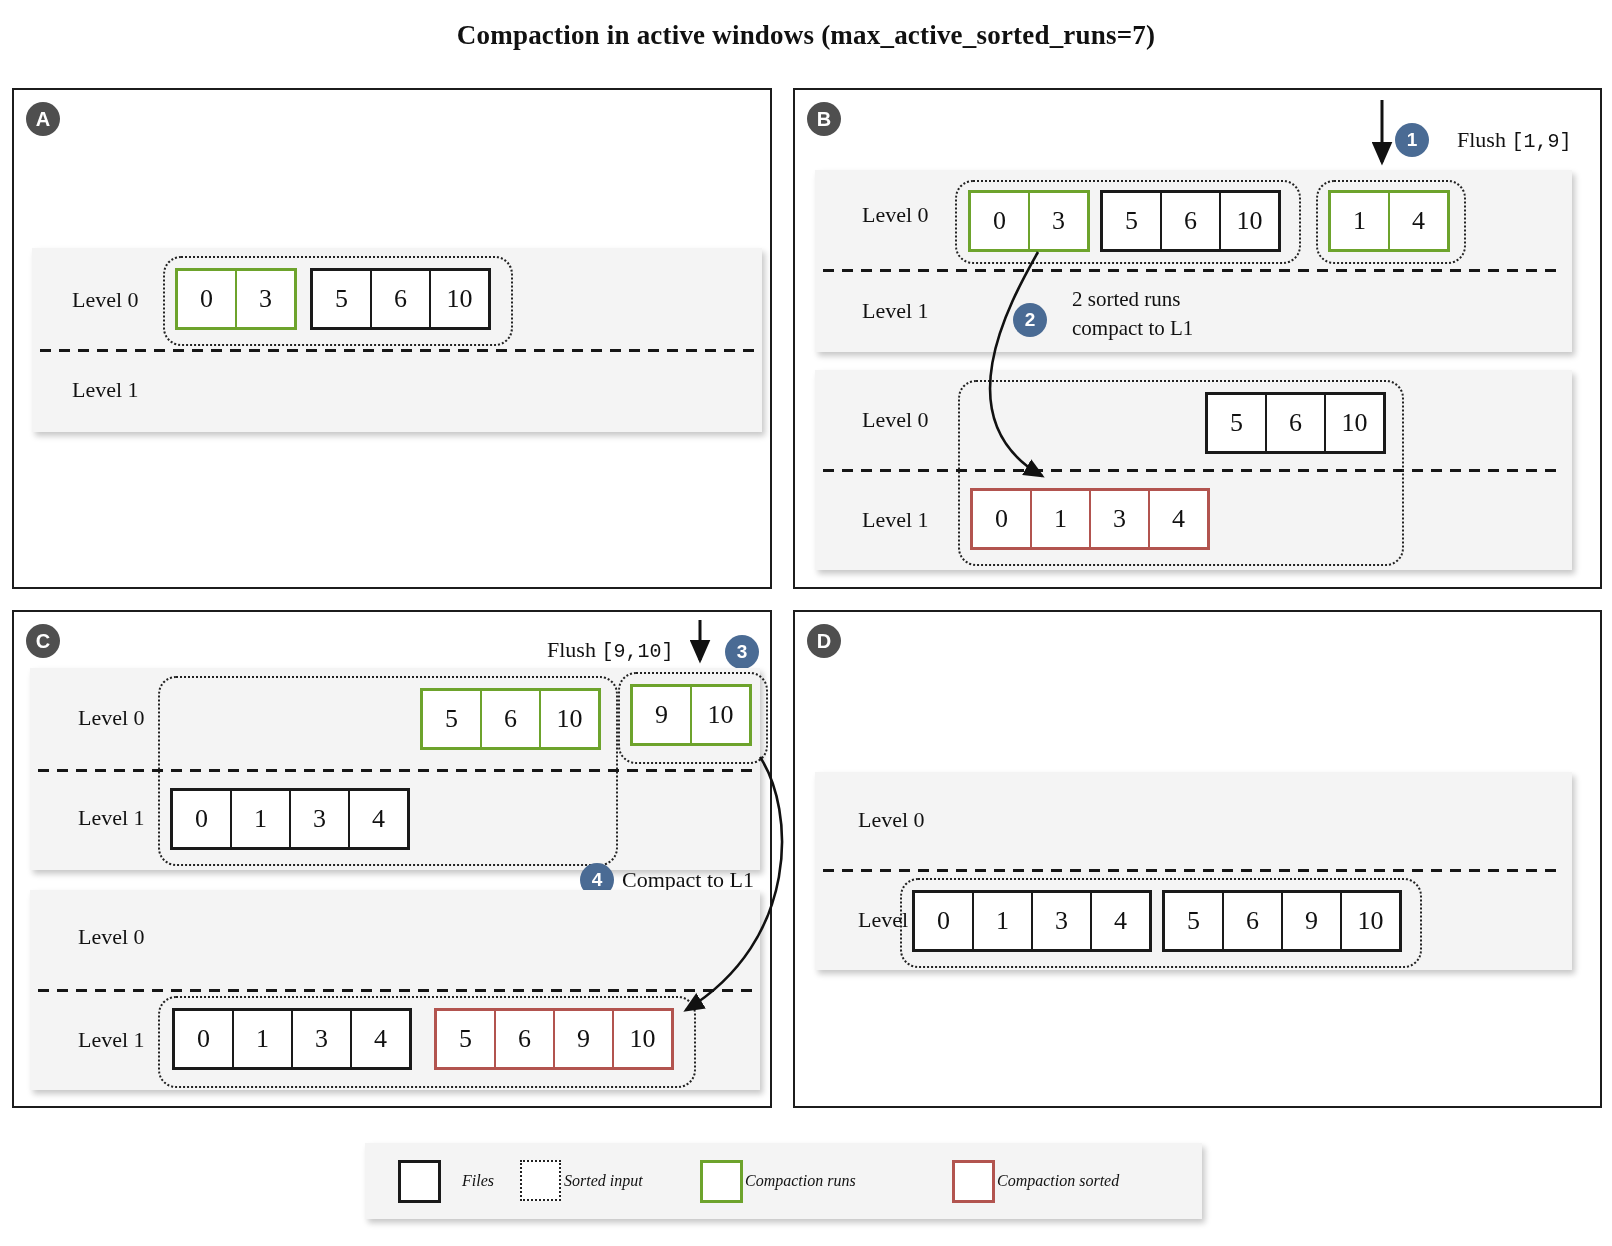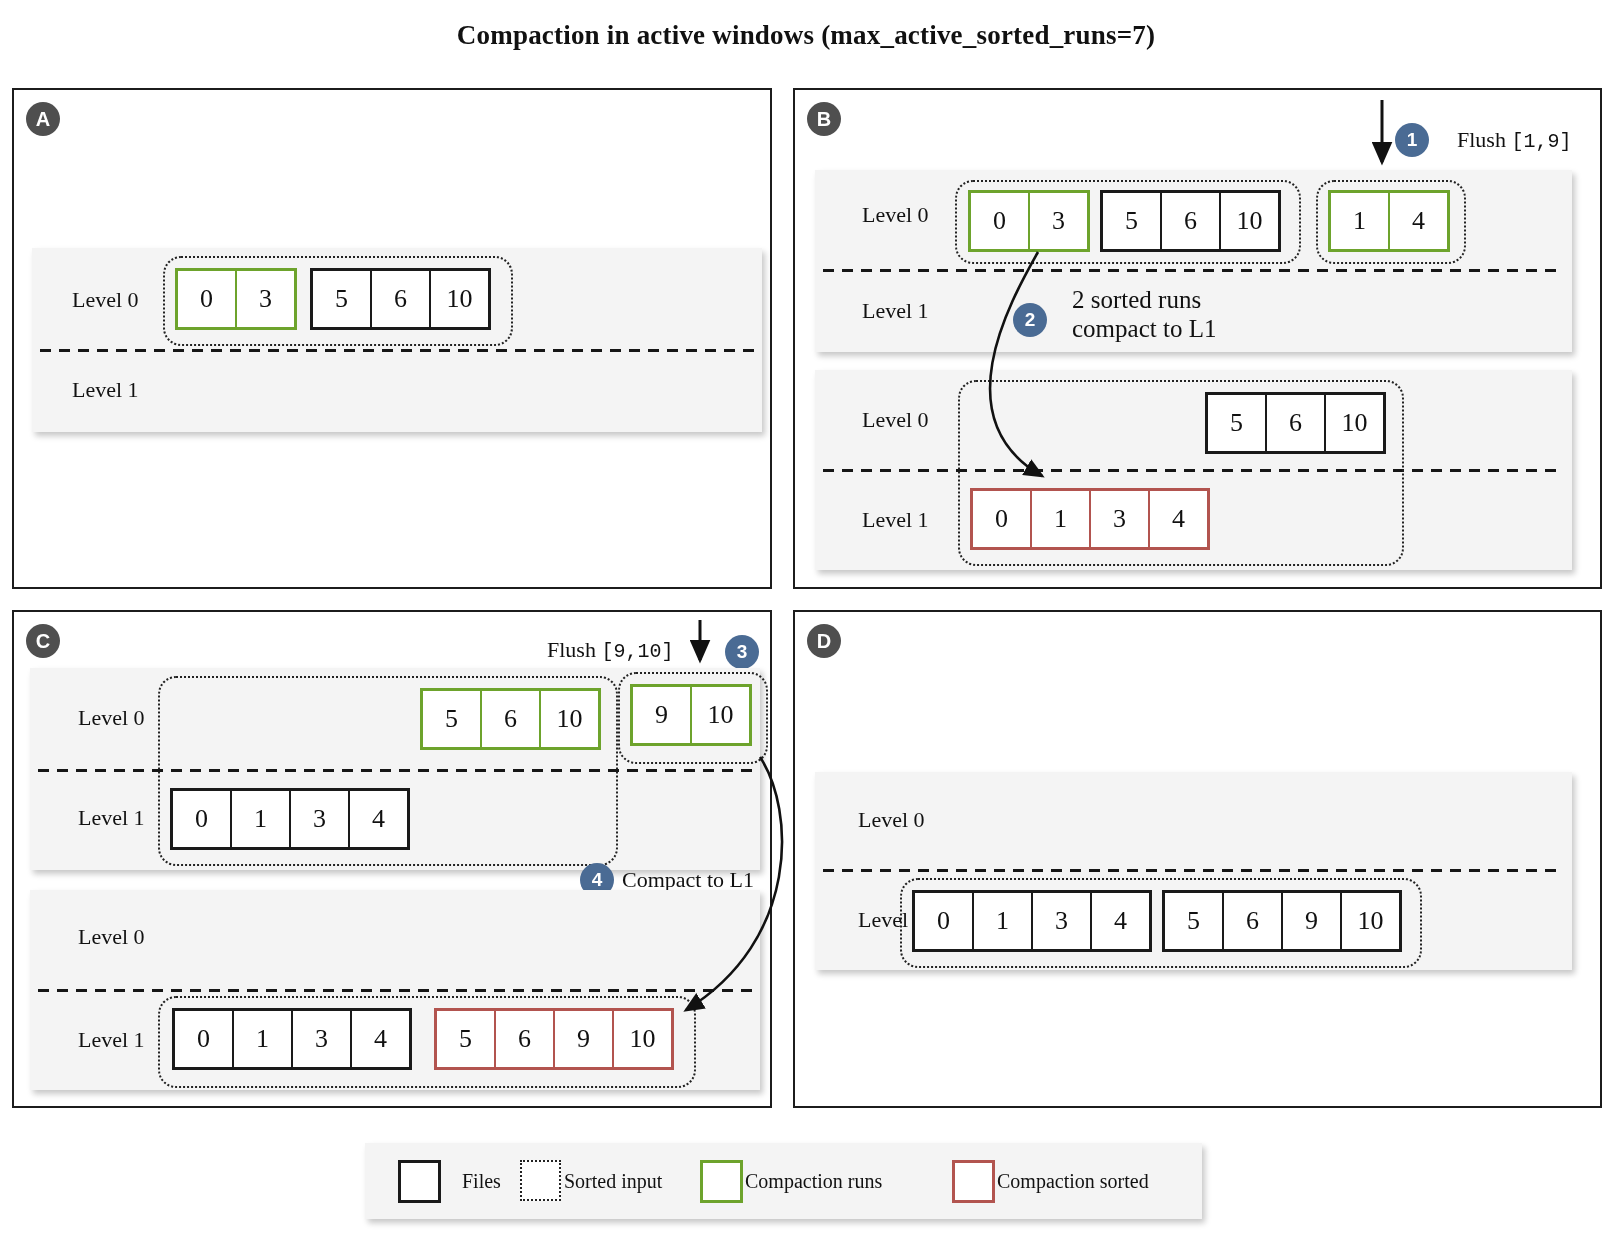--- a/index.html
+++ b/index.html
@@ -20,26 +20,26 @@
   .fbox .cell{width:57px;height:56px;display:flex;align-items:center;justify-content:center;
               font-size:26px;border-left:2px solid #1a1a1a;}
   .fbox .cell:first-child{border-left:none;}
   .fbox.green{border-color:#6da32c;} .fbox.green .cell{border-color:#6da32c;}
   .fbox.red{border-color:#b2544f;} .fbox.red .cell{border-color:#b2544f;}
   .stepnum{position:absolute;width:34px;height:34px;border-radius:50%;background:#4a6b94;
            color:#fff;font-family:"Liberation Sans",sans-serif;font-weight:bold;font-size:19px;
            display:flex;align-items:center;justify-content:center;}
   .calltext{position:absolute;height:28px;line-height:28px;font-size:22px;white-space:nowrap;}
   .code{font-family:"Liberation Mono",monospace;font-size:20px;}
-  .twoline{position:absolute;font-size:25px;line-height:29px;white-space:nowrap;}
+  .twoline{position:absolute;font-size:21px;line-height:29px;white-space:nowrap;}
   .arrows{position:absolute;left:0;top:0;width:1612px;height:1246px;pointer-events:none;}
   .legend-band{position:absolute;left:365px;top:1143px;width:837px;height:76px;background:#f4f4f4;
                box-shadow:3px 4px 6px rgba(0,0,0,.22);}
   .lg-sq{position:absolute;top:17px;width:37px;height:37px;background:#fff;}
-  .lg-label{position:absolute;top:24px;height:28px;line-height:28px;font-size:20px;white-space:nowrap;}
+  .lg-label{position:absolute;top:24px;height:28px;line-height:28px;font-size:16px;white-space:nowrap;font-style:italic;}
 </style>
 </head>
 <body>
 
 <div class="stage">
 
   <div class="title">Compaction in active windows (max_active_sorted_runs=7)</div>
 
   <div class="panel" style="left:12px;top:88px;width:756px;height:497px"></div>
   <div class="panel" style="left:793px;top:88px;width:805px;height:497px"></div>

